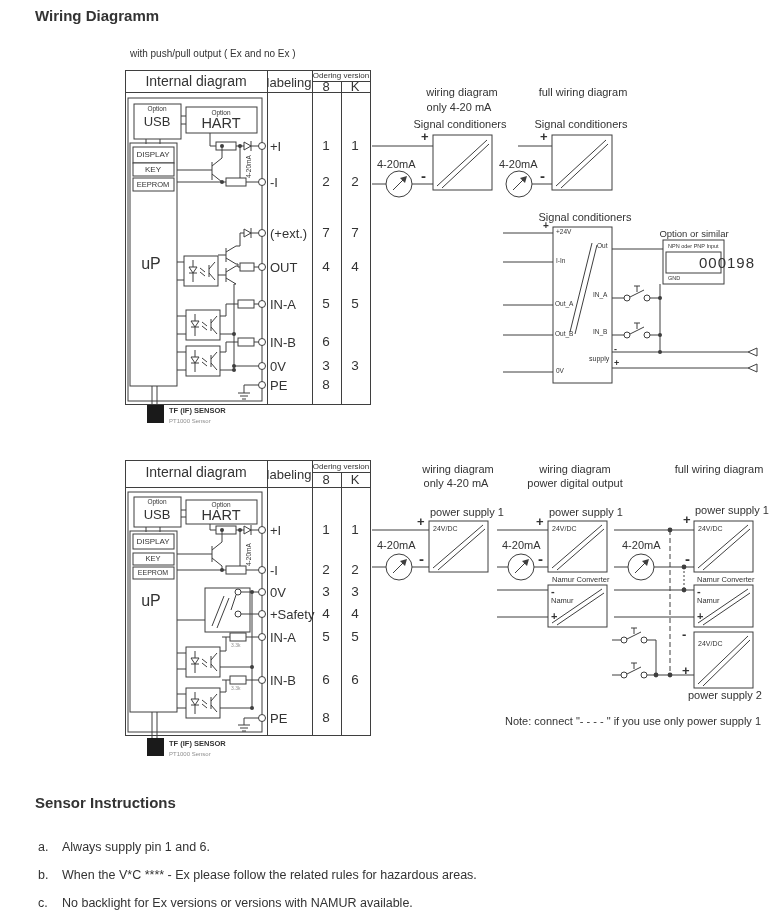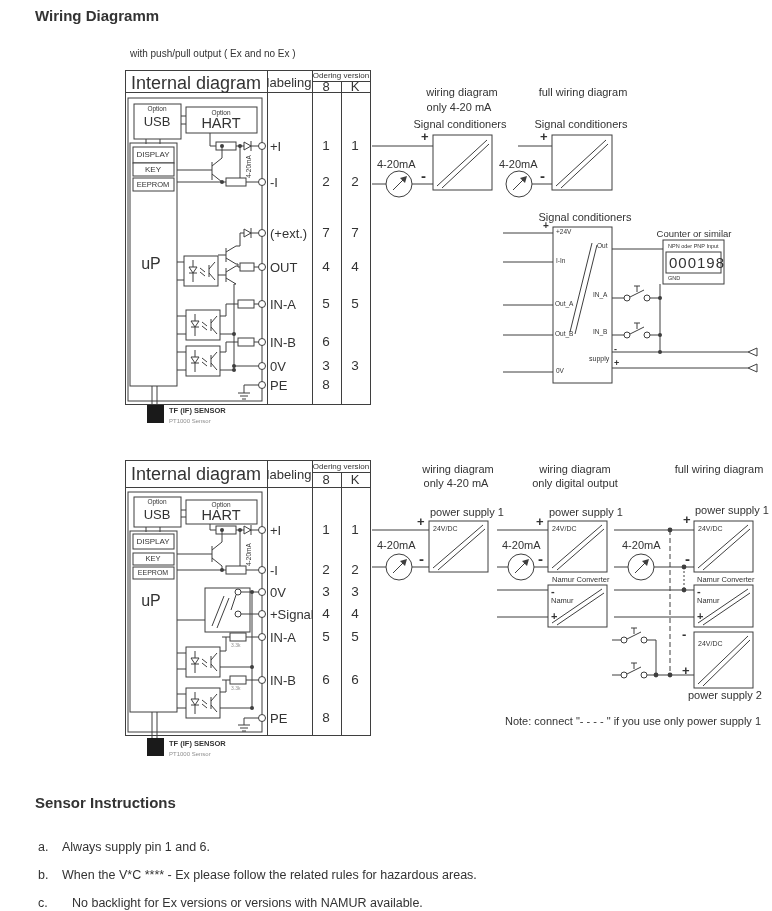--- a/index.html
+++ b/index.html
@@ -8,21 +8,21 @@
   svg{position:absolute;left:0;top:0;}
   .L{position:absolute;white-space:nowrap;line-height:1;color:#333;}
   .c{transform:translateX(-50%);}
   .b{font-weight:bold;}
   .gray{color:#8f8f8f;}
   .vert{transform:rotate(-90deg);transform-origin:left top;}
   .ls{letter-spacing:1px;}
   .s5{font-size:5px}.s55{font-size:5.5px}.s6{font-size:6px}.s65{font-size:6.5px}
   .s7{font-size:7px}.s75{font-size:7.5px}.s8{font-size:8px}.s9{font-size:9px}
   .s95{font-size:9.5px}.s11{font-size:11px}.s115{font-size:13px}.s12{font-size:10px}
-  .s125{font-size:12.5px}.s13{font-size:13px}.s135{font-size:13.5px}.s14{font-size:18px}
+  .s125{font-size:12.5px}.s13{font-size:13px}.s135{font-size:13.5px}.s14{font-size:14px}
   .s145{font-size:14.5px}.s15{font-size:15px}.s16{font-size:16px}
 </style>
 </head>
 <body>
 
 <div class="page">
 
 <svg width="772" height="911" viewBox="0 0 772 911" stroke="#3f3f3f" stroke-width="1" fill="none">
   <defs>
     <g id="opto" stroke="#3f3f3f">
@@ -429,41 +429,41 @@
 <div class="L s65" style="left:555px;top:301px">Out_A</div>
 <div class="L s65" style="left:555px;top:331px">Out_B</div>
 <div class="L s65" style="left:556px;top:368px">0V</div>
 <div class="L s65" style="left:597px;top:243px">Out</div>
 <div class="L s65" style="left:593px;top:292px">IN_A</div>
 <div class="L s65" style="left:593px;top:329px">IN_B</div>
 <div class="L s7" style="left:589px;top:355px">supply</div>
 <div class="L s9 b" style="left:614px;top:345px">-</div>
 <div class="L s9 b" style="left:614px;top:359px">+</div>
 
-<div class="L s95 c" style="left:694px;top:229px">Counter or similar</div>
+<div class="L s95 c" style="left:694px;top:229px">Option or similar</div>
 <div class="L s55" style="left:668px;top:244px">NPN oder PNP Input</div>
-<div class="L s15 ls" style="left:669px;top:255px">000198</div>
+<div class="L s15 ls" style="left:699px;top:255px">000198</div>
 <div class="L s55" style="left:668px;top:276px">GND</div>
 
 <div class="L s14 c" style="left:196px;top:465px">Internal diagram</div>
 <div class="L s115 c" style="left:289px;top:468px">labeling</div>
 <div class="L s8 c" style="left:341px;top:463px">Odering version</div>
 <div class="L s13 c" style="left:326px;top:473px">8</div>
 <div class="L s13 c" style="left:355px;top:473px">K</div>
 
 <div class="L s115" style="left:270px;top:524px">+I</div>
 <div class="L s135 c" style="left:326px;top:523px">1</div>
 <div class="L s135 c" style="left:355px;top:523px">1</div>
 <div class="L s115" style="left:270px;top:564px">-I</div>
 <div class="L s135 c" style="left:326px;top:563px">2</div>
 <div class="L s135 c" style="left:355px;top:563px">2</div>
 <div class="L s115" style="left:270px;top:586px">0V</div>
 <div class="L s135 c" style="left:326px;top:585px">3</div>
 <div class="L s135 c" style="left:355px;top:585px">3</div>
-<div class="L s115" style="left:270px;top:608px">+Signal</div>
+<div class="L s115" style="left:270px;top:608px">+Safety</div>
 <div class="L s135 c" style="left:326px;top:607px">4</div>
 <div class="L s135 c" style="left:355px;top:607px">4</div>
 <div class="L s115" style="left:270px;top:631px">IN-A</div>
 <div class="L s135 c" style="left:326px;top:630px">5</div>
 <div class="L s135 c" style="left:355px;top:630px">5</div>
 <div class="L s115" style="left:270px;top:674px">IN-B</div>
 <div class="L s135 c" style="left:326px;top:673px">6</div>
 <div class="L s135 c" style="left:355px;top:673px">6</div>
 <div class="L s115" style="left:270px;top:712px">PE</div>
 <div class="L s135 c" style="left:326px;top:711px">8</div>
@@ -479,21 +479,21 @@
 <div class="L s16 c" style="left:151px;top:593px">uP</div>
 <div class="L s65 vert" style="left:246px;top:566px">4-20mA</div>
 <div class="L s5 gray" style="left:231px;top:643px">3.3k</div>
 <div class="L s5 gray" style="left:231px;top:686px">3.3k</div>
 <div class="L s75 b" style="left:169px;top:740px">TF (IF) SENSOR</div>
 <div class="L s6 gray" style="left:169px;top:751px">PT1000 Sensor</div>
 
 <div class="L s11 c" style="left:458px;top:464px">wiring diagram</div>
 <div class="L s11 c" style="left:456px;top:478px">only 4-20 mA</div>
 <div class="L s11 c" style="left:575px;top:464px">wiring diagram</div>
-<div class="L s11 c" style="left:575px;top:478px">only digital output</div>
+<div class="L s11 c" style="left:575px;top:478px">power digital output</div>
 <div class="L s11 c" style="left:719px;top:464px">full wiring diagram</div>
 
 <div class="L s11" style="left:430px;top:507px">power supply 1</div>
 <div class="L s7" style="left:433px;top:525px">24V/DC</div>
 <div class="L s11" style="left:377px;top:540px">4-20mA</div>
 <div class="L s13 b" style="left:417px;top:515px">+</div>
 <div class="L s15 b" style="left:419px;top:551px">-</div>
 
 <div class="L s11" style="left:549px;top:507px">power supply 1</div>
 <div class="L s7" style="left:552px;top:525px">24V/DC</div>
@@ -520,15 +520,15 @@
 <div class="L s11" style="left:688px;top:690px">power supply 2</div>
 
 <div class="L s11" style="left:505px;top:716px">Note: connect "- - - - " if you use only power supply 1</div>
 
 <div class="L s15 b" style="left:35px;top:795px">Sensor Instructions</div>
 <div class="L s125" style="left:38px;top:841px">a.</div>
 <div class="L s125" style="left:62px;top:841px">Always supply pin 1 and 6.</div>
 <div class="L s125" style="left:38px;top:869px">b.</div>
 <div class="L s125" style="left:62px;top:869px">When the V*C **** - Ex please follow the related rules for hazardous areas.</div>
 <div class="L s125" style="left:38px;top:897px">c.</div>
-<div class="L s125" style="left:72px;top:897px">No backlight for Ex versions or versions with NAMUR available.</div>
+<div class="L s125" style="left:62px;top:897px">No backlight for Ex versions or versions with NAMUR available.</div>
 
 </div>
 
 </body></html>

